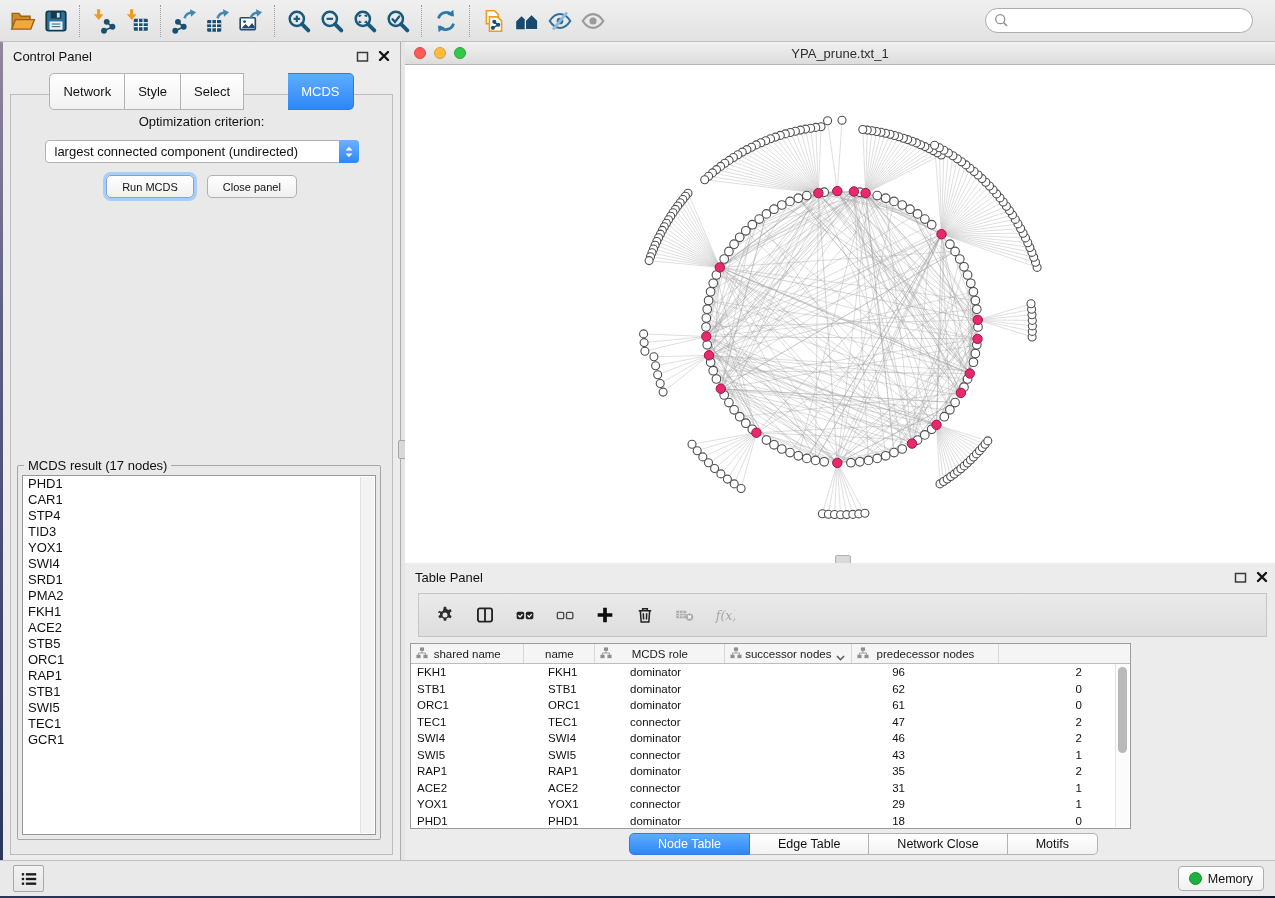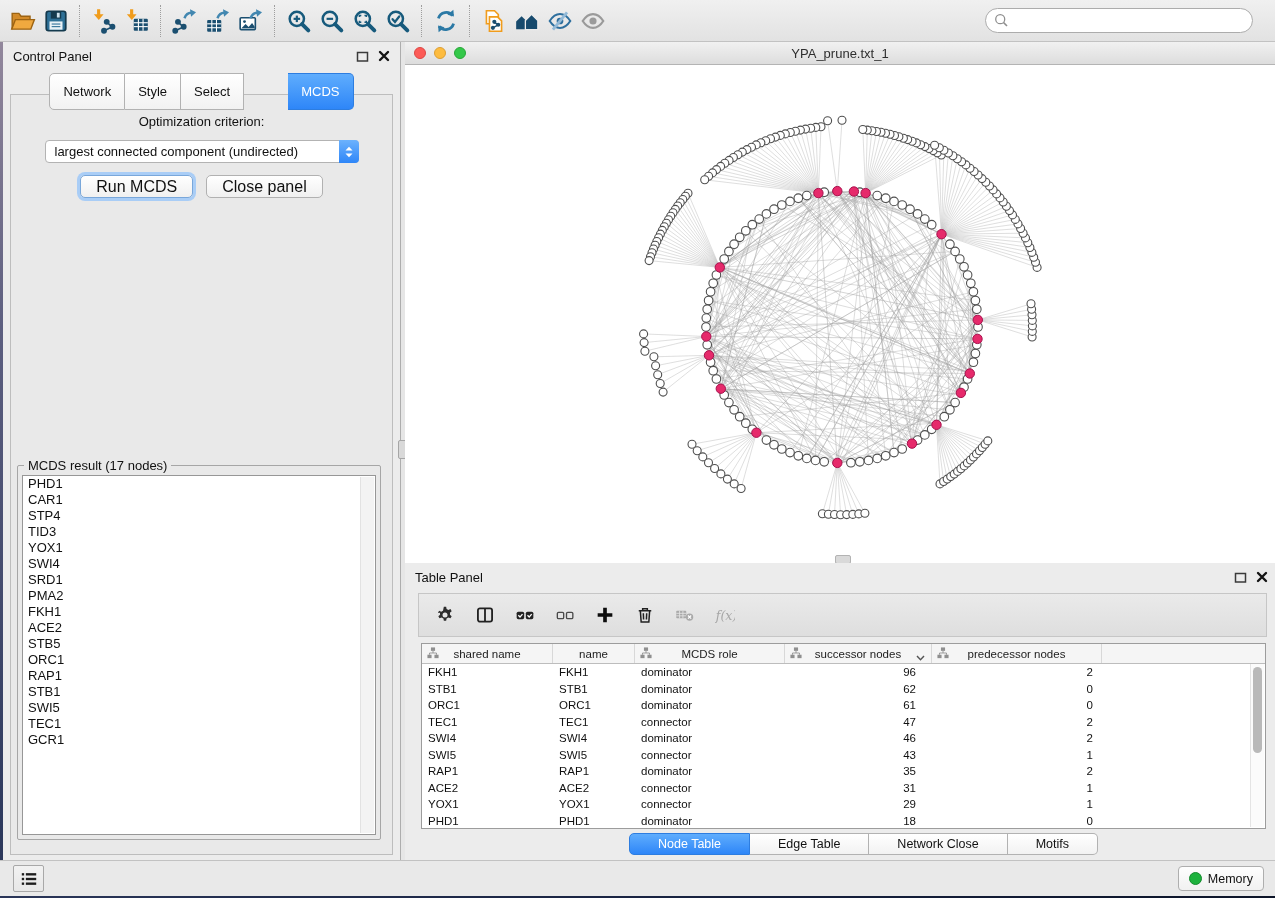--- a/index.html
+++ b/index.html
@@ -32,21 +32,21 @@
   .seg:last-child{border-radius:0 5px 5px 0;}
   .seg.active{background:linear-gradient(#5fadfd,#2e86f8);color:#fff;border-color:#2d7de0;margin-left:44px;}
   .cp-content{position:absolute;left:7px;right:7px;top:52px;bottom:5px;background:#e9e9e9;border:1px solid #bdbdbd;}
   .opt-label{margin-top:19px;text-align:center;font-size:13px;color:#111;}
   .cp-select{margin:11px auto 11px;width:314px;height:23px;box-sizing:border-box;position:relative;
     background:#fff;border:1px solid #b3b3b3;border-radius:4px;font-size:13px;color:#111;
     display:flex;align-items:center;padding-left:9px;}
   .cp-select .stepper{position:absolute;right:-1px;top:-1px;width:20px;height:23px;border-radius:0 4px 4px 0;
     background:linear-gradient(#6cb2fd,#2e86f8);display:flex;align-items:center;justify-content:center;}
   .cp-buttons{display:flex;justify-content:center;gap:13px;margin-top:12px;}
-  .btn{height:23px;padding:0 15px;font-size:16px;color:#111;background:linear-gradient(#fff,#f0f0f0);
+  .btn{height:23px;padding:0 15px;font-size:11px;color:#111;background:linear-gradient(#fff,#f0f0f0);
     border:1px solid #b1b1b1;border-radius:5px;font-family:"Liberation Sans",sans-serif;}
   .btn.focused{box-shadow:0 0 0 3px #a9cdf6;border-color:#79a7da;}
   .mcds-fieldset{position:absolute;left:6px;right:11px;top:370px;bottom:14px;border:1px solid #a6a6a6;border-radius:2px;}
   .mcds-legend{position:absolute;top:-8px;left:6px;background:#e9e9e9;padding:0 4px;font-size:13px;color:#111;}
   .mcds-list{position:absolute;left:4px;right:4px;top:9px;bottom:4px;background:#fff;border:1px solid #979797;overflow:hidden;}
   .mcds-item{height:16px;line-height:16px;padding-left:5px;font-size:13px;color:#111;}
   .mcds-item:first-child{margin-top:2px;}
   .list-scroll{position:absolute;top:1px;right:1px;bottom:1px;width:13px;background:#f3f3f3;border-left:1px solid #e2e2e2;}
 
   
@@ -64,21 +64,21 @@
   .light.green{background:#34c84a;border:1px solid #28a738;}
   svg.net{position:absolute;left:0;top:22px;}
   .h-grip{position:absolute;left:430px;top:513px;width:14px;height:7px;background:#d9d9d9;border:1px solid #b3b3b3;border-radius:2px;}
 
   
   .table-panel{position:absolute;left:402px;top:563px;width:873px;height:297px;background:#ececec;}
   .tp-toolbar{position:absolute;left:13px;right:11px;top:30px;height:44px;box-sizing:border-box;
     background:linear-gradient(#eaeaea,#dedede);border:1px solid #c6c6c6;
     display:flex;align-items:center;gap:20px;padding-left:16px;}
   .tpbtn{width:20px;height:24px;display:flex;align-items:center;justify-content:flex-start;}
-  .tp-table{position:absolute;left:16px;top:80px;width:845px;height:186px;box-sizing:border-box;background:#fff;border:1px solid #9c9c9c;}
+  .tp-table{position:absolute;left:5px;top:80px;width:721px;height:186px;box-sizing:border-box;background:#fff;border:1px solid #9c9c9c;}
   .thead{display:flex;height:19px;background:#f5f5f5;border-bottom:1px solid #bdbdbd;}
   .th{position:relative;box-sizing:border-box;border-right:1px solid #d8d8d8;font-size:11.5px;color:#1c1c1c;
     display:flex;align-items:center;justify-content:center;}
   .th .tree{position:absolute;left:5px;top:3px;}
   .th .chev{position:absolute;right:6px;top:7px;}
   .trow{display:flex;height:16.5px;align-items:center;}
   .td{box-sizing:border-box;font-size:11.5px;color:#111;overflow:hidden;white-space:nowrap;}
   .td.l{padding-left:6px;text-align:left;}
   .td.r{text-align:right;}
   .tp-scroll{position:absolute;right:1px;top:20px;bottom:1px;width:13px;background:#fbfbfb;border-left:1px solid #e4e4e4;}

